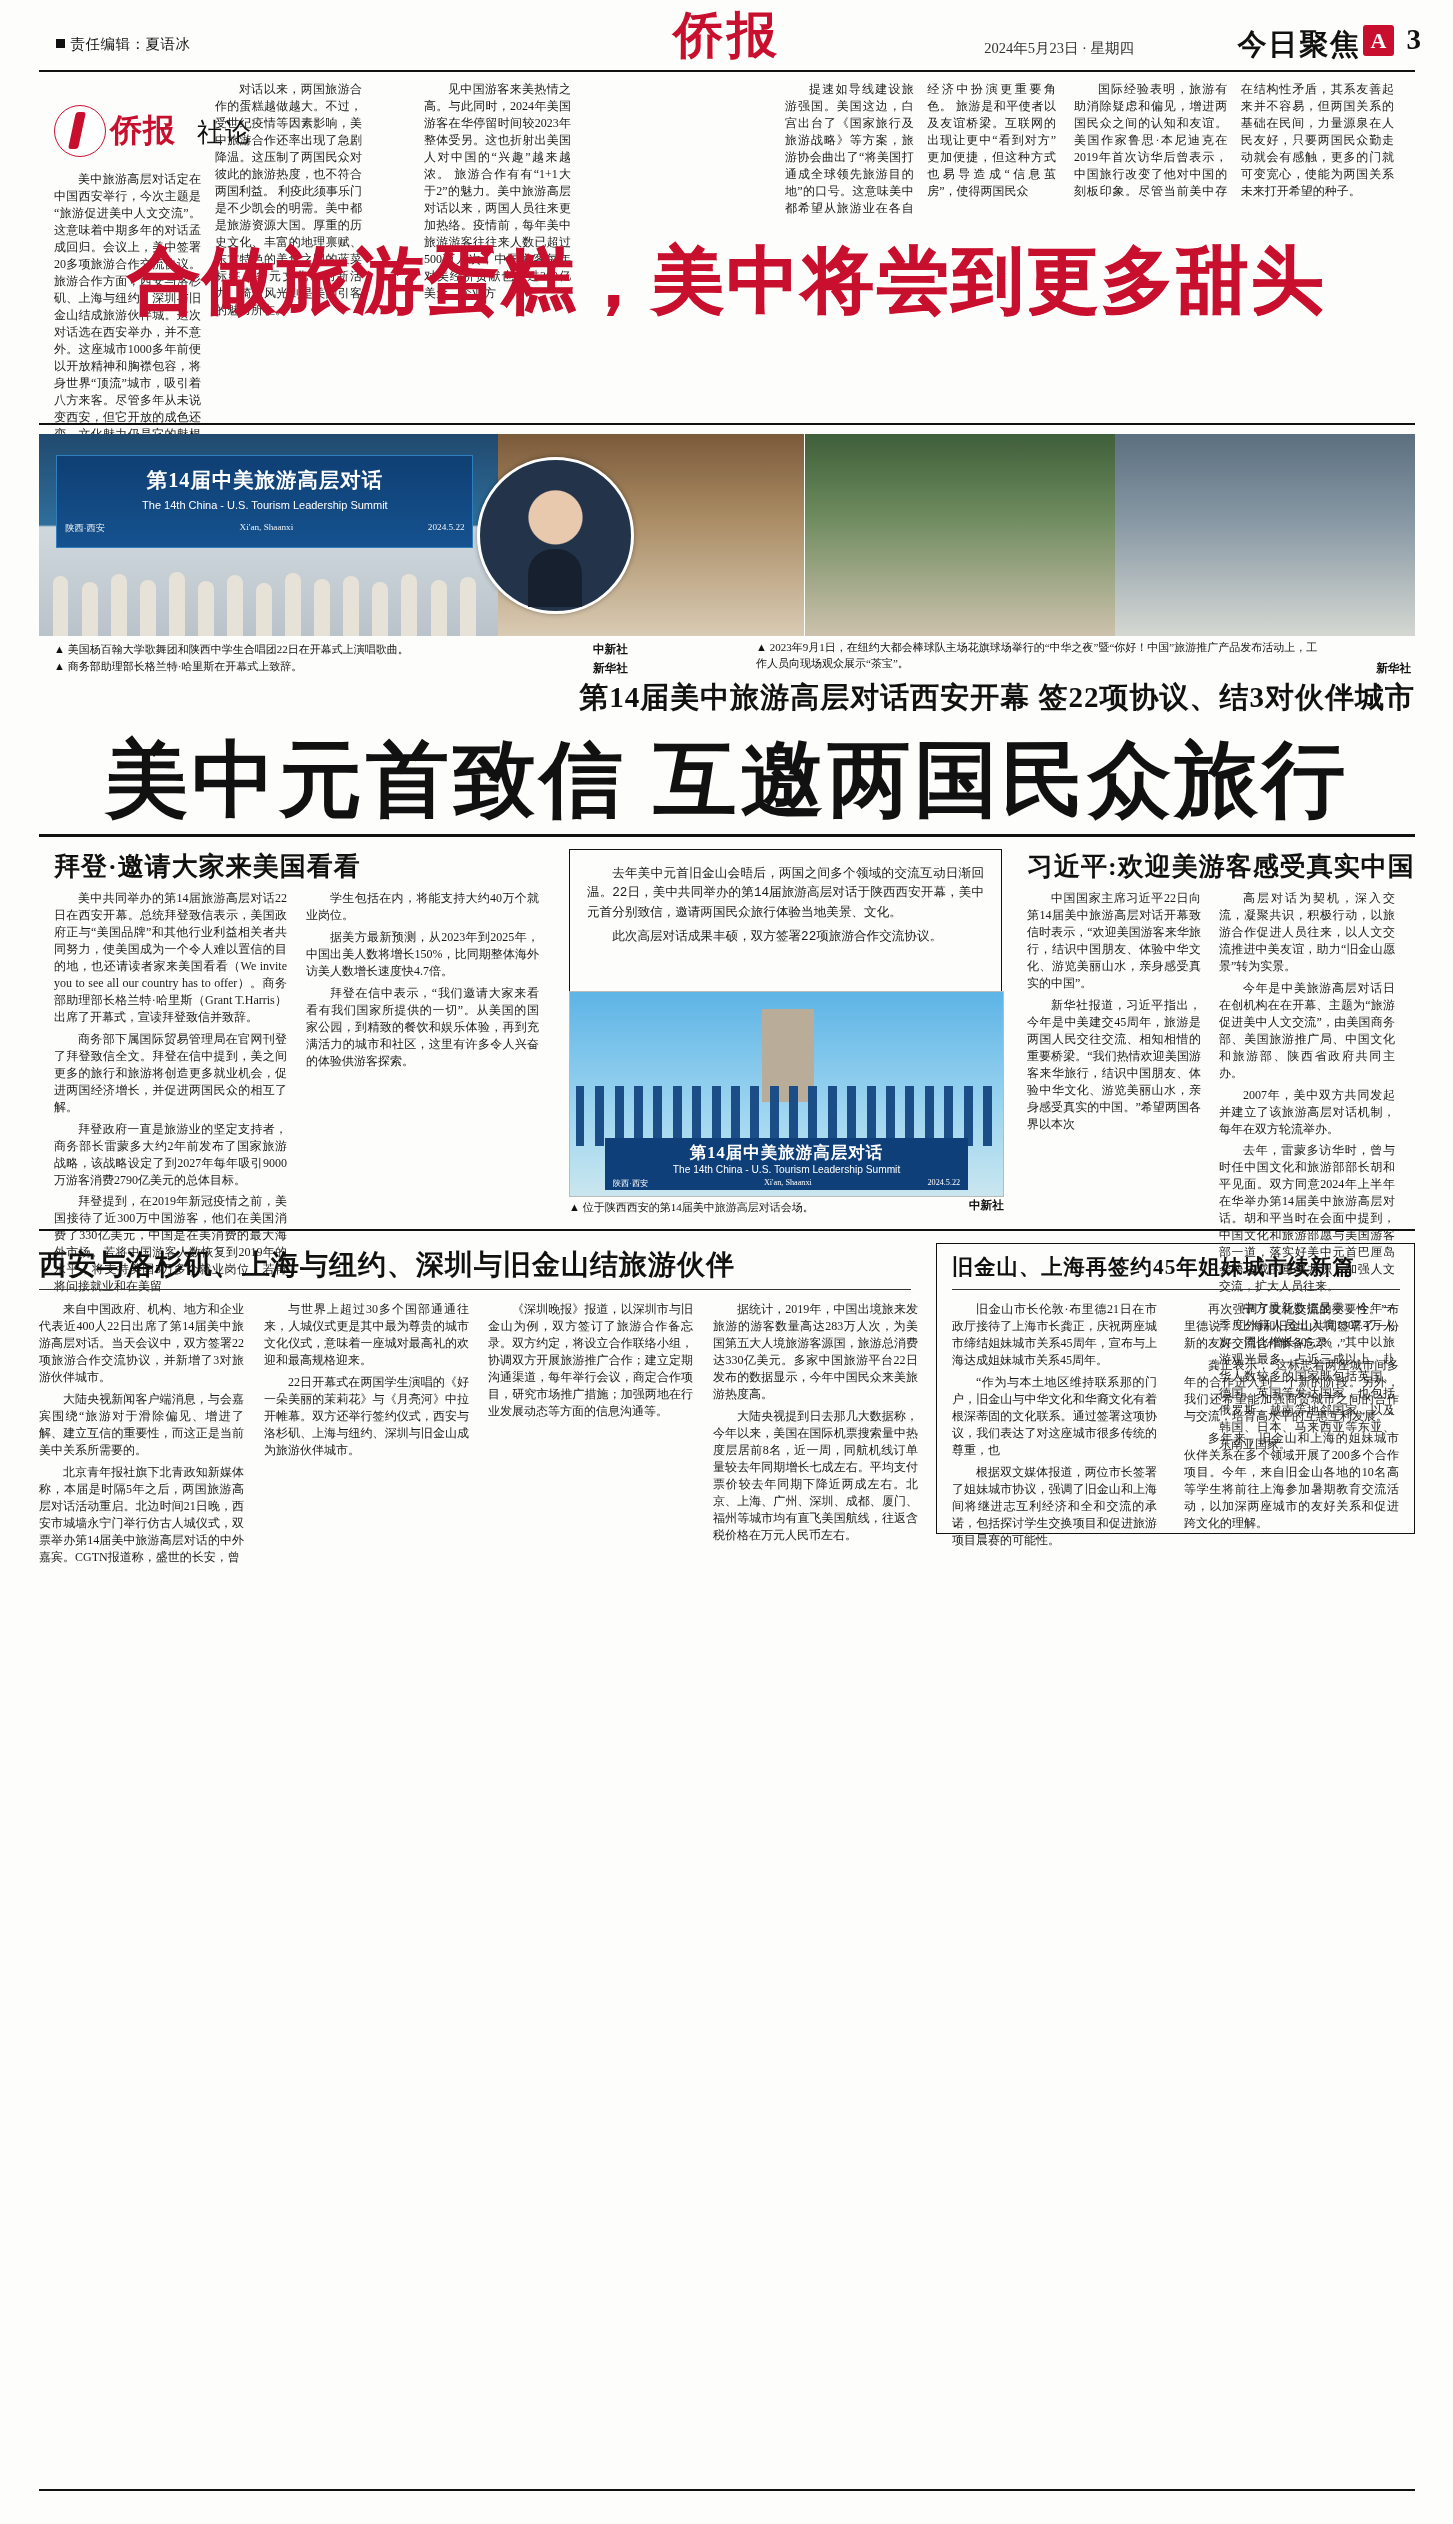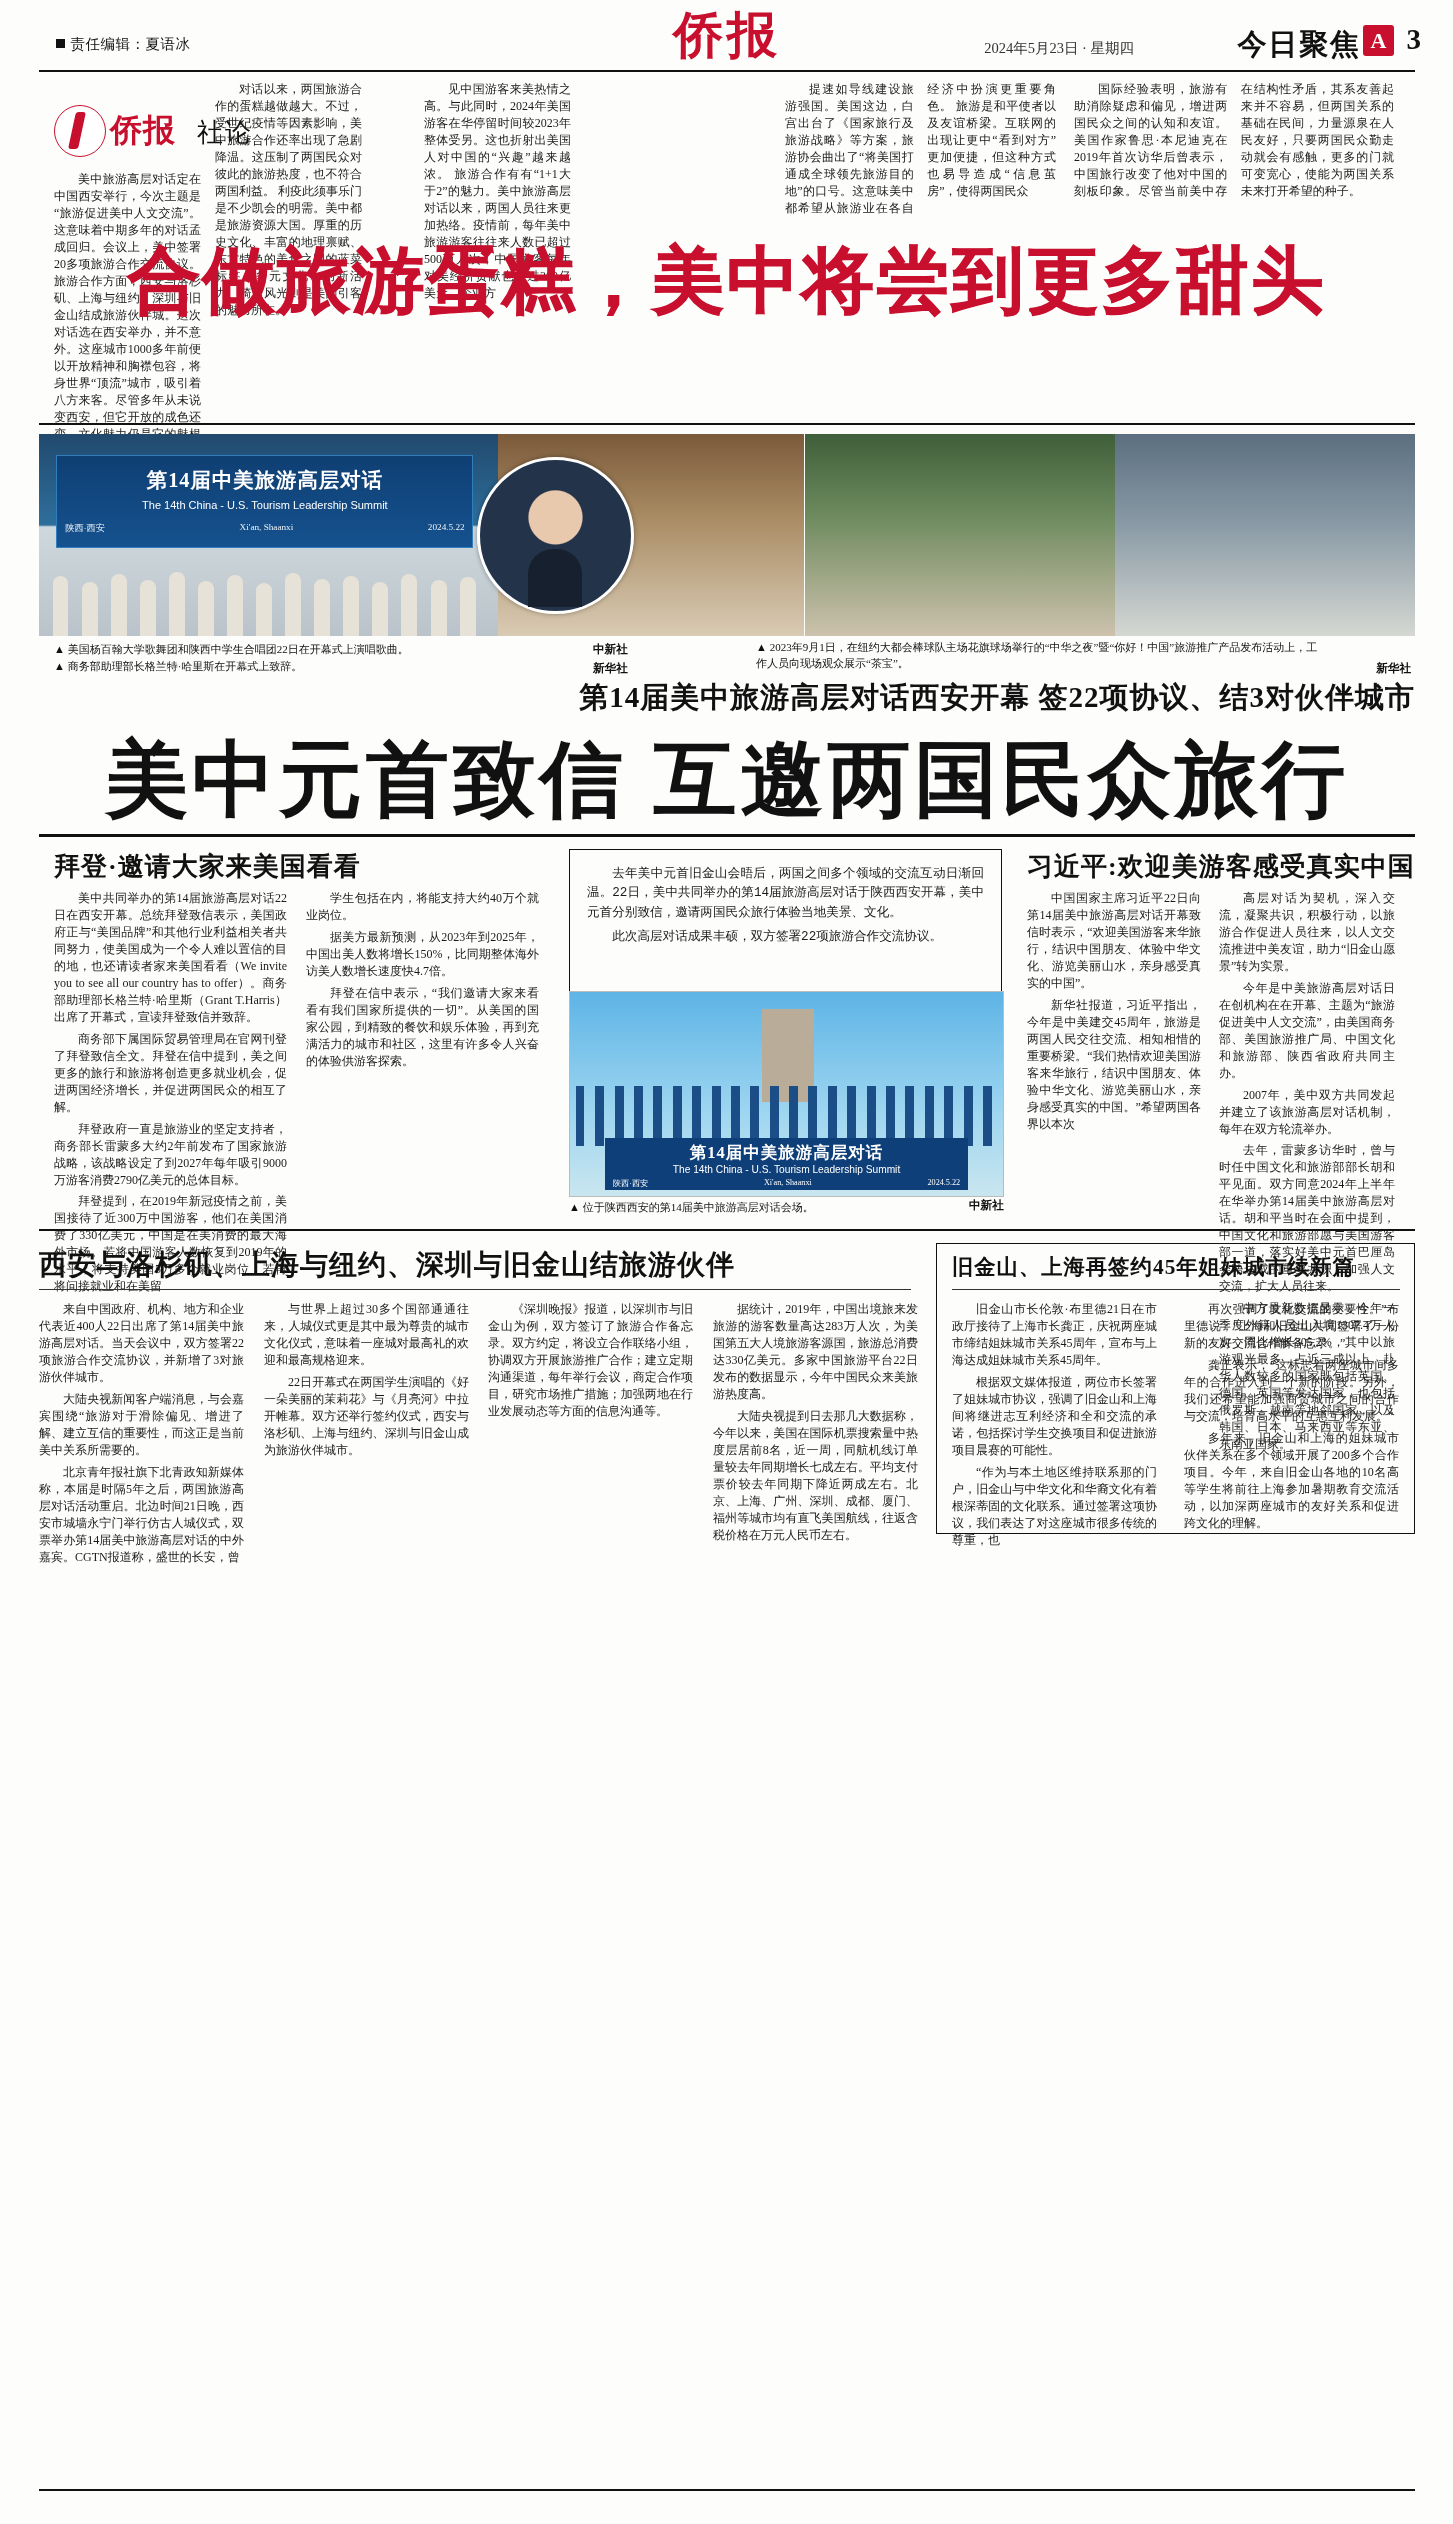--- a/index.html
+++ b/index.html
@@ -270,22 +270,22 @@
     <p>据统计，2019年，中国出境旅来发旅游的游客数量高达283万人次，为美国第五大人境旅游客源国，旅游总消费达330亿美元。多家中国旅游平台22日发布的数据显示，今年中国民众来美旅游热度高。</p>
     <p>大陆央视提到日去那几大数据称，今年以来，美国在国际机票搜索量中热度层居前8名，近一周，同航机线订单量较去年同期增长七成左右。平均支付票价较去年同期下降近两成左右。北京、上海、广州、深圳、成都、厦门、福州等城市均有直飞美国航线，往返含税价格在万元人民币左右。</p>
   </div>
 
   <div class="boxed" style="left:936px;top:1243px;width:479px;height:291px;"></div>
   <div class="sechead" style="left:952px;top:1252px;font-size:21.3px;">旧金山、上海再签约</div>
   <div class="sechead" style="left:1153px;top:1252px;font-size:21.3px;">45年姐妹城市续新篇</div>
   <div class="hr-thin" style="left:952px;top:1289px;width:448px;"></div>
   <div class="col" style="left:952px;top:1301px;width:205px;height:1192px;">
     <p>旧金山市长伦敦·布里德21日在市政厅接待了上海市长龚正，庆祝两座城市缔结姐妹城市关系45周年，宣布与上海达成姐妹城市关系45周年。</p>
+    <p>“作为与本土地区维持联系那的门户，旧金山与中华文化和华裔文化有着根深蒂固的文化联系。通过签署这项协议，我们表达了对这座城市很多传统的尊重，也</p>
     <p>根据双文媒体报道，两位市长签署了姐妹城市协议，强调了旧金山和上海间将继进志互利经济和全和交流的承诺，包括探讨学生交换项目和促进旅游项目晨赛的可能性。</p>
-    <p>“作为与本土地区维持联系那的门户，旧金山与中华文化和华裔文化有着根深蒂固的文化联系。通过签署这项协议，我们表达了对这座城市很多传统的尊重，也</p>
   </div>
   <div class="col" style="left:1184px;top:1301px;width:215px;height:1192px;">
     <p>再次强调了文化交流的变要性。”布里德说；“上海和旧金山共同签署了一份新的友好交流合作解备忘录。”</p>
     <p>龚正表示，“这标志着两座城市间多年的合作进入到一个新的阶段。另外，我们还希望能加强商贸城市之间的合作与交流，培育高水平的互惠互利发展。”</p>
     <p>多年来，旧金山和上海的姐妹城市伙伴关系在多个领域开展了200多个合作项目。今年，来自旧金山各地的10名高等学生将前往上海参加暑期教育交流活动，以加深两座城市的友好关系和促进跨文化的理解。</p>
   </div>
 
   <div class="rule" style="top:2489px;height:1.9px;"></div>
 </div>
 

